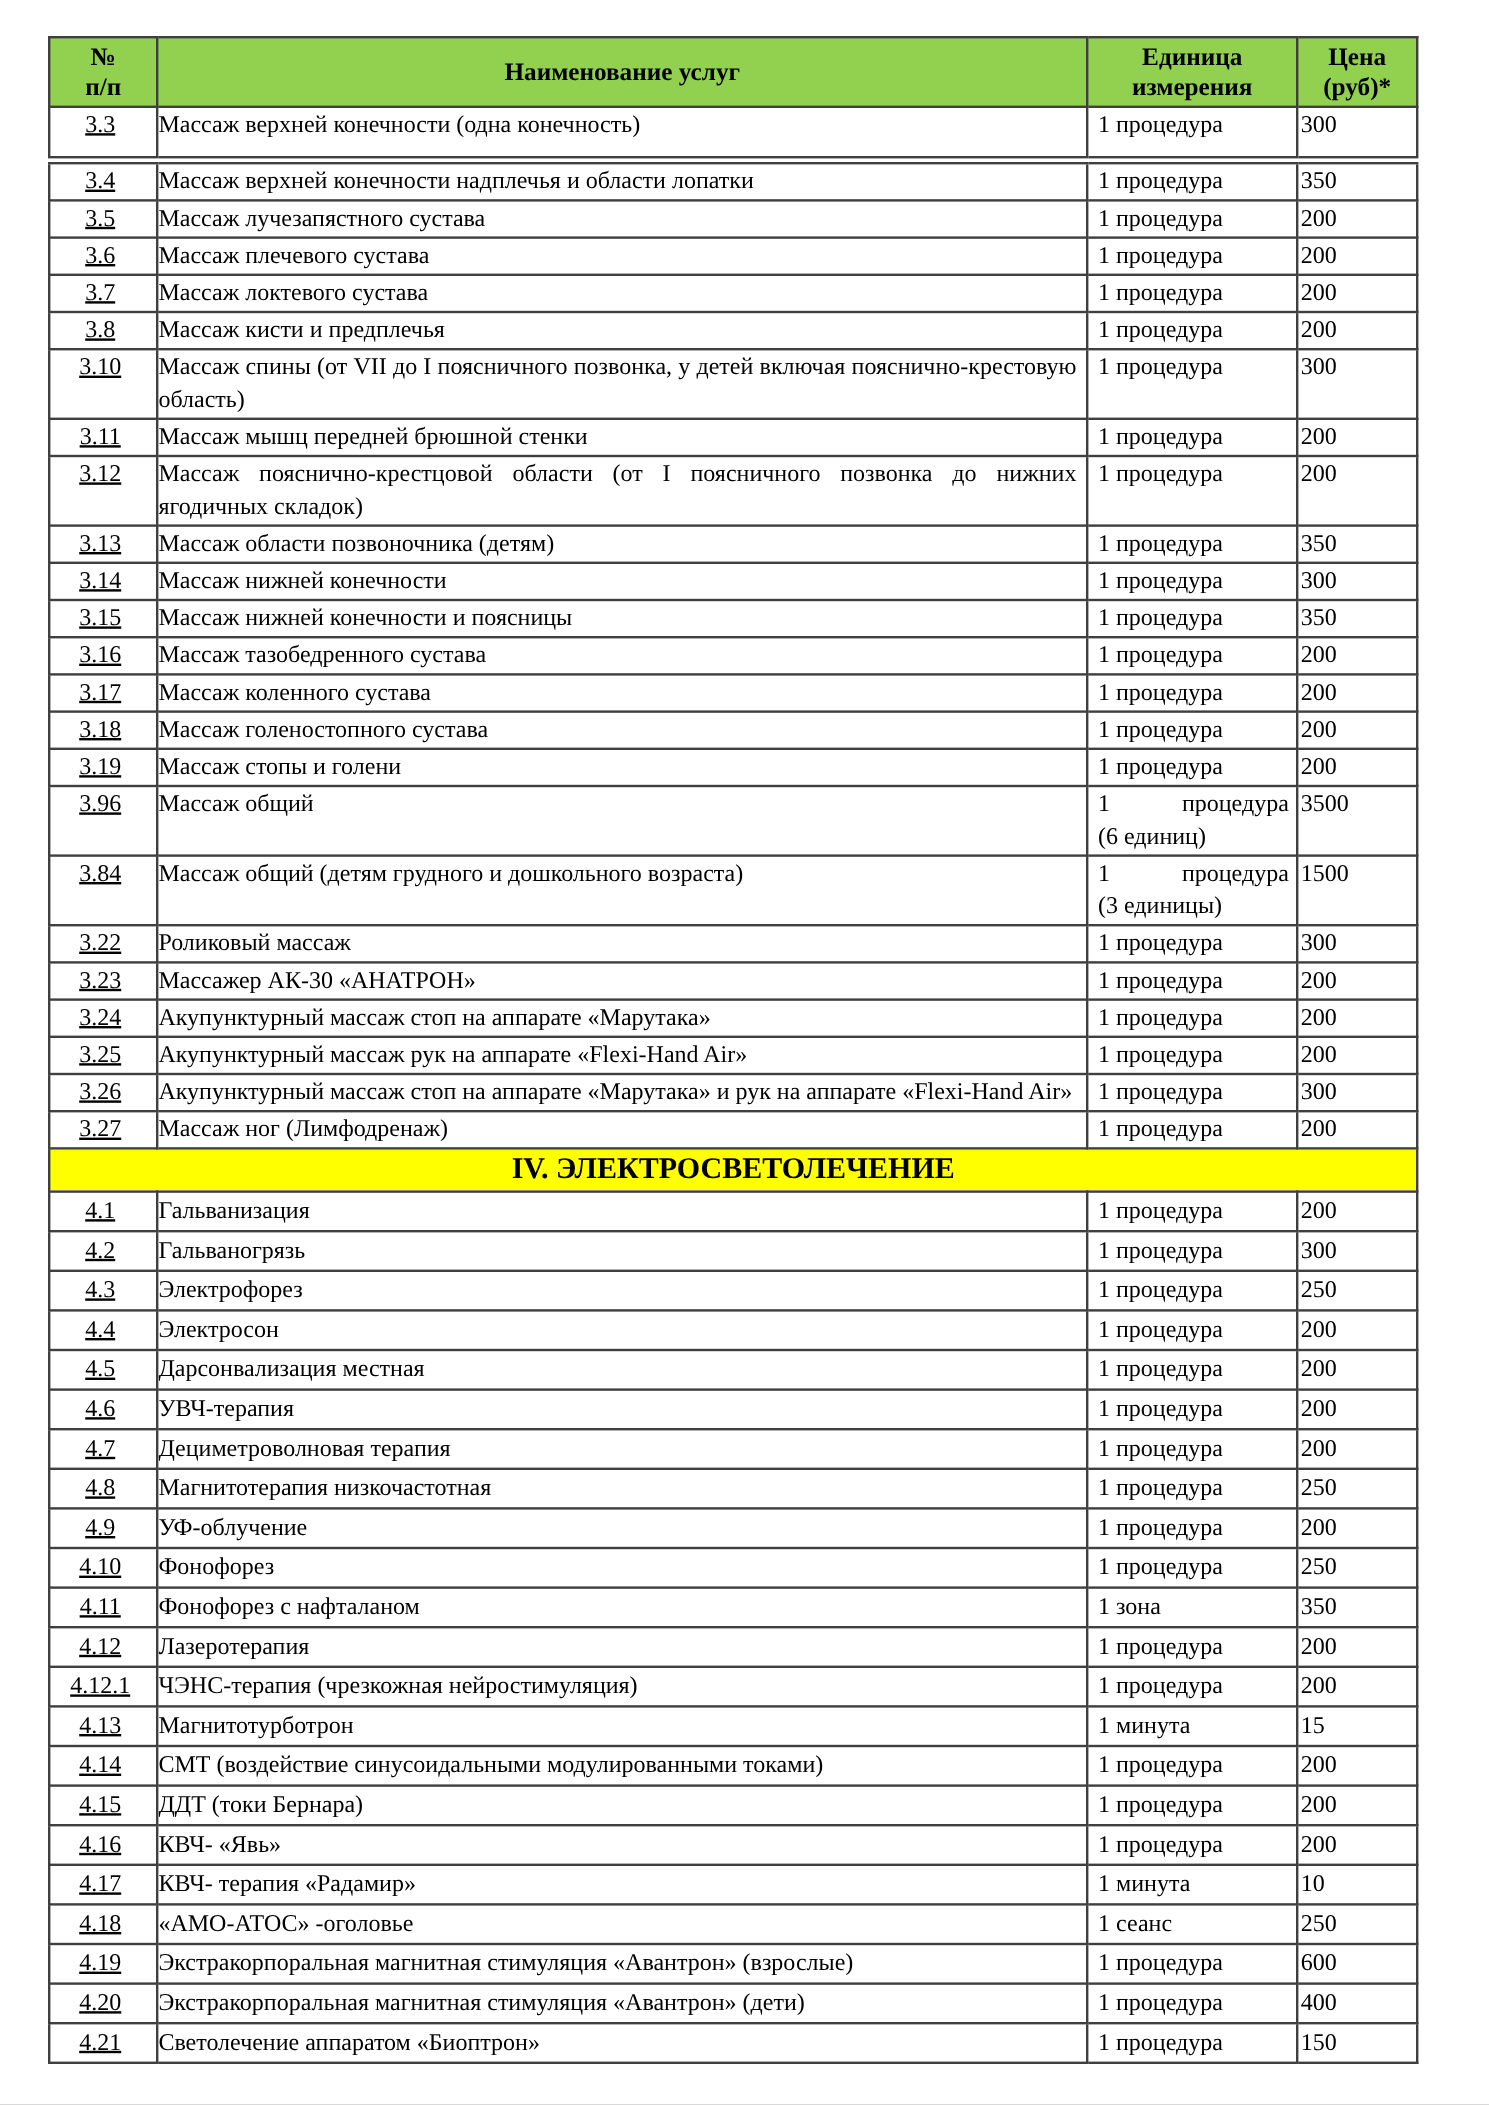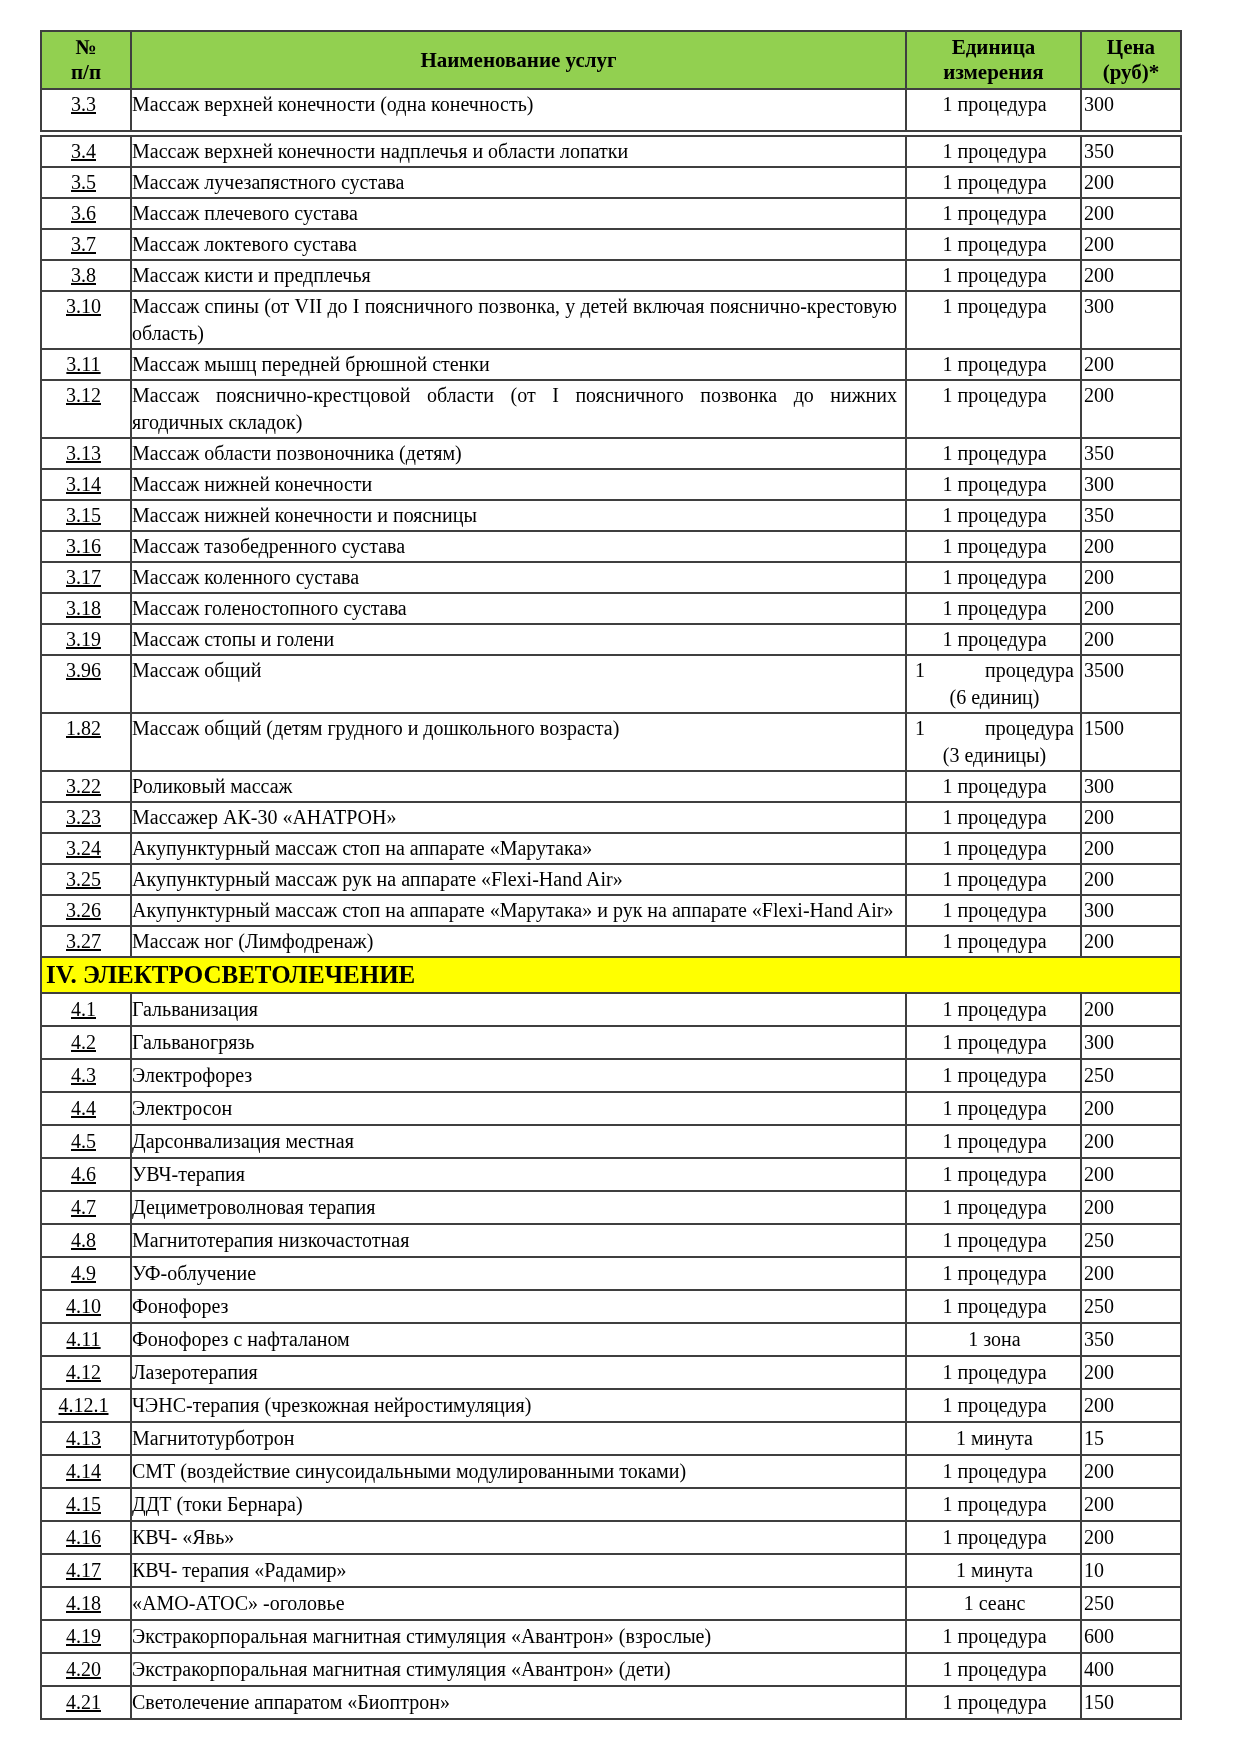--- a/index.html
+++ b/index.html
@@ -36,27 +36,27 @@
     font-weight:bold;
     font-size:21px;
     line-height:25px;
     text-align:center;
     vertical-align:middle;
     padding:3px 2px;
     white-space:pre-line;
   }
   .cell-num{text-align:center;padding:1px 7px 1px 2px;text-decoration:underline;}
   .cell-name{text-align:justify;padding:1px 8px 1px 0;}
-  .cell-unit{text-align:center;padding:1px 6px 1px 8px;}
+  .cell-unit{text-align:left;padding:1px 6px 1px 8px;}
   .cell-price{text-align:left;padding:1px 15px 1px 2px;}
   tr.tall td{height:44px;border-bottom:7px double var(--border);}
   tr.rows4 td{padding-top:2px;padding-bottom:2px;}
   tr.section-row td{
     background:var(--section-bg);
-    text-align:left;
+    text-align:center;
     font-weight:bold;
     font-size:25px;
     line-height:30px;
     padding:2px 4px;
   }
   .unit-just{display:flex;justify-content:space-between;}
 </style>
 </head>
 <body>
 
@@ -180,21 +180,21 @@
           <td class="cell-unit">
             <div class="unit-just">
               <span>1</span>
               <span>процедура</span>
             </div>
             <div>(6 единиц)</div>
           </td>
           <td class="cell-price">3500</td>
         </tr>
         <tr class="item-row">
-          <td class="cell-num">1.82</td>
+          <td class="cell-num">3.84</td>
           <td class="cell-name">Массаж общий (детям грудного и дошкольного возраста)</td>
           <td class="cell-unit">
             <div class="unit-just">
               <span>1</span>
               <span>процедура</span>
             </div>
             <div>(3 единицы)</div>
           </td>
           <td class="cell-price">1500</td>
         </tr>

